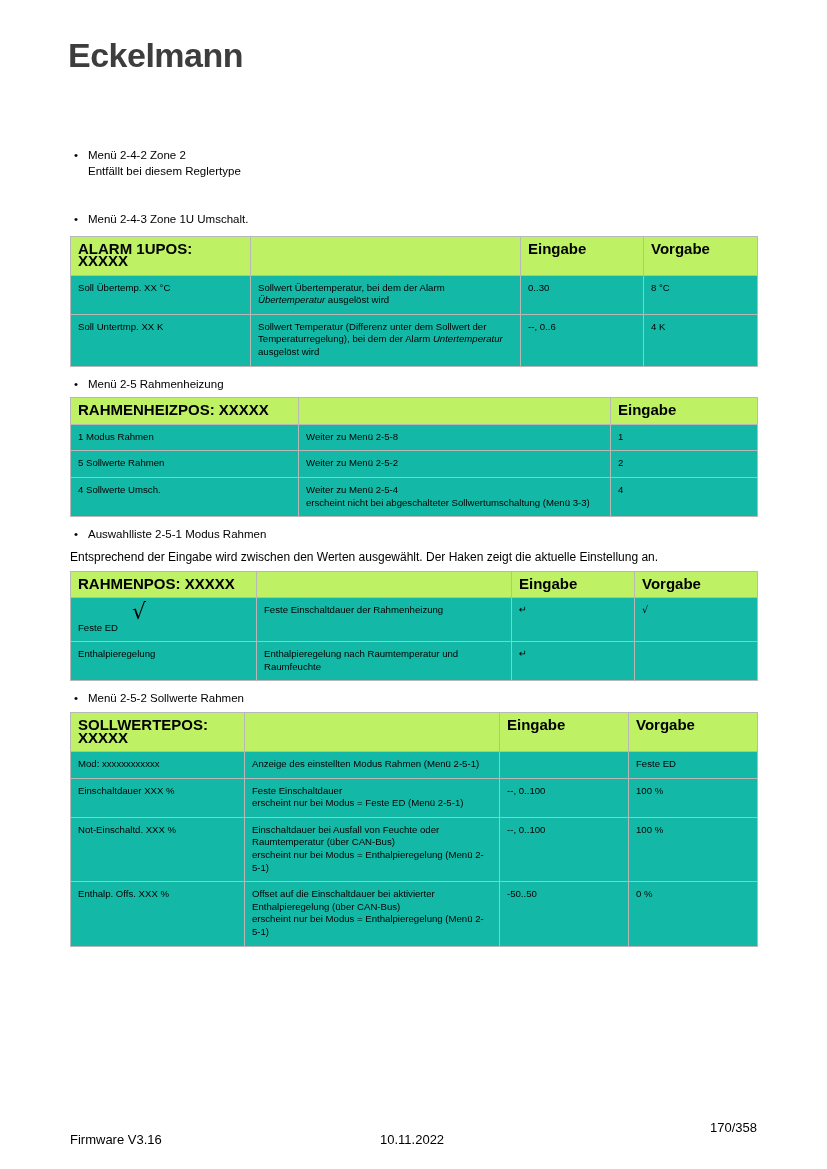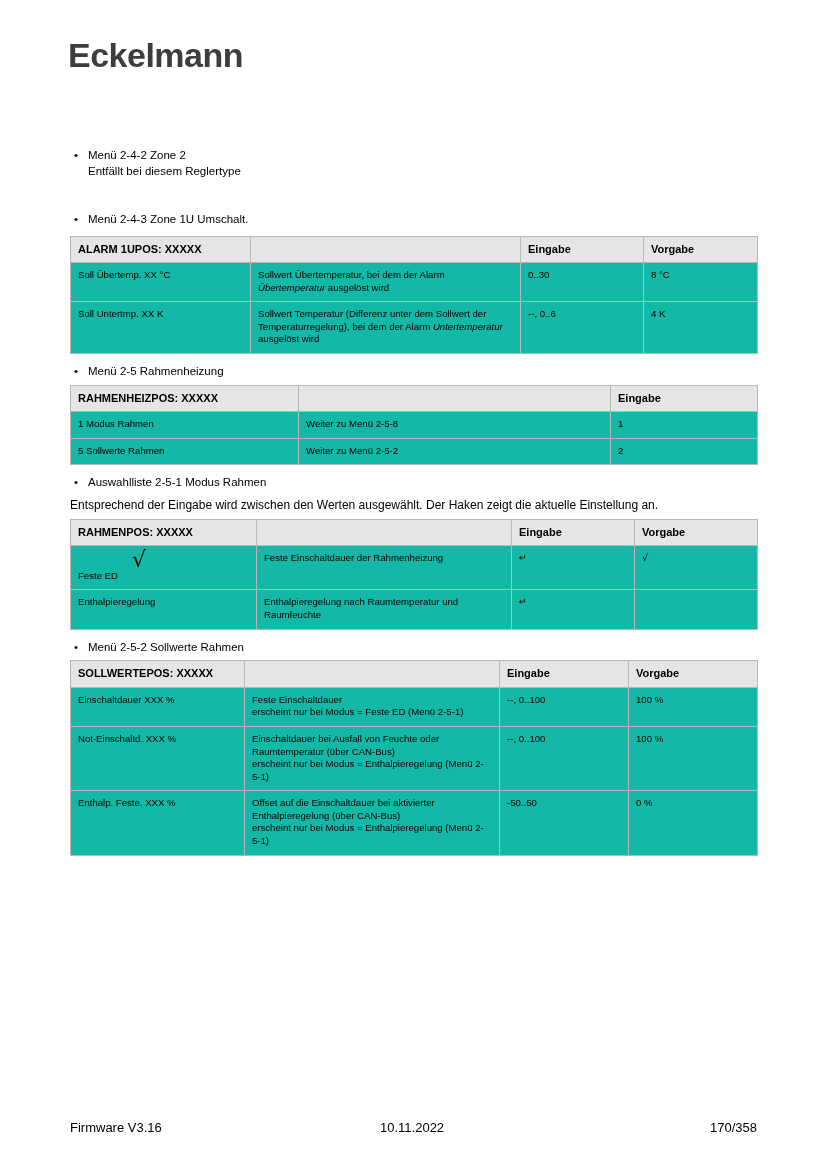--- a/index.html
+++ b/index.html
@@ -87,37 +87,37 @@
   table.doc th, table.doc td {
     border: 1px solid #b8b8b8;
     padding: 6px 7px 7px 7px;
     font-size: 9.6px;
     line-height: 12.6px;
     vertical-align: top;
     text-align: left;
     word-wrap: break-word;
   }
   table.doc th {
-    background: #e5e5e5;
+    background: #bef264;
     font-weight: bold;
-    font-size: 11px;
+    font-size: 15px;
   }
   table.doc td {
     background: #14b8a6;
   }
   .it { font-style: italic; }
   .footer {
     position: absolute;
     left: 70px;
     top: 1120px;
     width: 687px;
     font-size: 13px;
   }
-  .footer .fl { position: absolute; left: 0; top: 0; }
-  .footer .fc { position: absolute; left: 310px; top: 0; }
+  .footer .fl { position: absolute; left: 0; top: 12px; }
+  .footer .fc { position: absolute; left: 310px; top: 12px; }
   .footer .fr { position: absolute; right: 0; top: 0; }
   .cell-check-ed {
     position: relative;
     height: 30px;
   }
   .cell-check-ed .lbl {
     position: absolute;
     left: 0;
     bottom: 0;
   }
@@ -217,20 +217,26 @@
         <tr>
           <td>1 Modus Rahmen</td>
           <td style="white-space:pre-line">Weiter zu Menü 2-5-8</td>
           <td>1</td>
         </tr>
         <tr>
           <td>5 Sollwerte Rahmen</td>
           <td style="white-space:pre-line">Weiter zu Menü 2-5-2</td>
           <td>2</td>
         </tr>
+        <tr>
+          <td>4 Sollwerte Umsch.</td>
+          <td style="white-space:pre-line">Weiter zu Menü 2-5-4
+erscheint nicht bei abgeschalteter Sollwertumschaltung (Menü 3-3)</td>
+          <td>4</td>
+        </tr>
       </tbody>
     </table>
 
     <div class="bullet-row">
       <span>Auswahlliste 2-5-1 Modus Rahmen</span>
     </div>
 
     <div class="intro-line">Entsprechend der Eingabe wird zwischen den Werten ausgewählt. Der Haken zeigt die aktuelle Einstellung an.</div>
 
     <table class="doc">
@@ -283,35 +289,41 @@
       <thead>
         <tr>
           <th>SOLLWERTEPOS: XXXXX</th>
           <th></th>
           <th>Eingabe</th>
           <th>Vorgabe</th>
         </tr>
       </thead>
       <tbody>
         <tr>
+          <td>Mod: xxxxxxxxxxxx</td>
+          <td style="white-space:pre-line">Anzeige des einstellten Modus Rahmen (Menü 2-5-1)</td>
+          <td></td>
+          <td>Feste ED</td>
+        </tr>
+        <tr>
           <td>Einschaltdauer XXX %</td>
           <td style="white-space:pre-line">Feste Einschaltdauer
 erscheint nur bei Modus = Feste ED (Menü 2-5-1)</td>
           <td>--, 0..100</td>
           <td>100 %</td>
         </tr>
         <tr>
           <td>Not-Einschaltd. XXX %</td>
           <td style="white-space:pre-line">Einschaltdauer bei Ausfall von Feuchte oder Raumtemperatur (über CAN-Bus)
 erscheint nur bei Modus = Enthalpieregelung (Menü 2-5-1)</td>
           <td>--, 0..100</td>
           <td>100 %</td>
         </tr>
         <tr>
-          <td>Enthalp. Feste. XXX %</td>
+          <td>Enthalp. Offs. XXX %</td>
           <td style="white-space:pre-line">Offset auf die Einschaltdauer bei aktivierter Enthalpieregelung (über CAN-Bus)
 erscheint nur bei Modus = Enthalpieregelung (Menü 2-5-1)</td>
           <td>-50..50</td>
           <td>0 %</td>
         </tr>
       </tbody>
     </table>
 
   </div>
 

